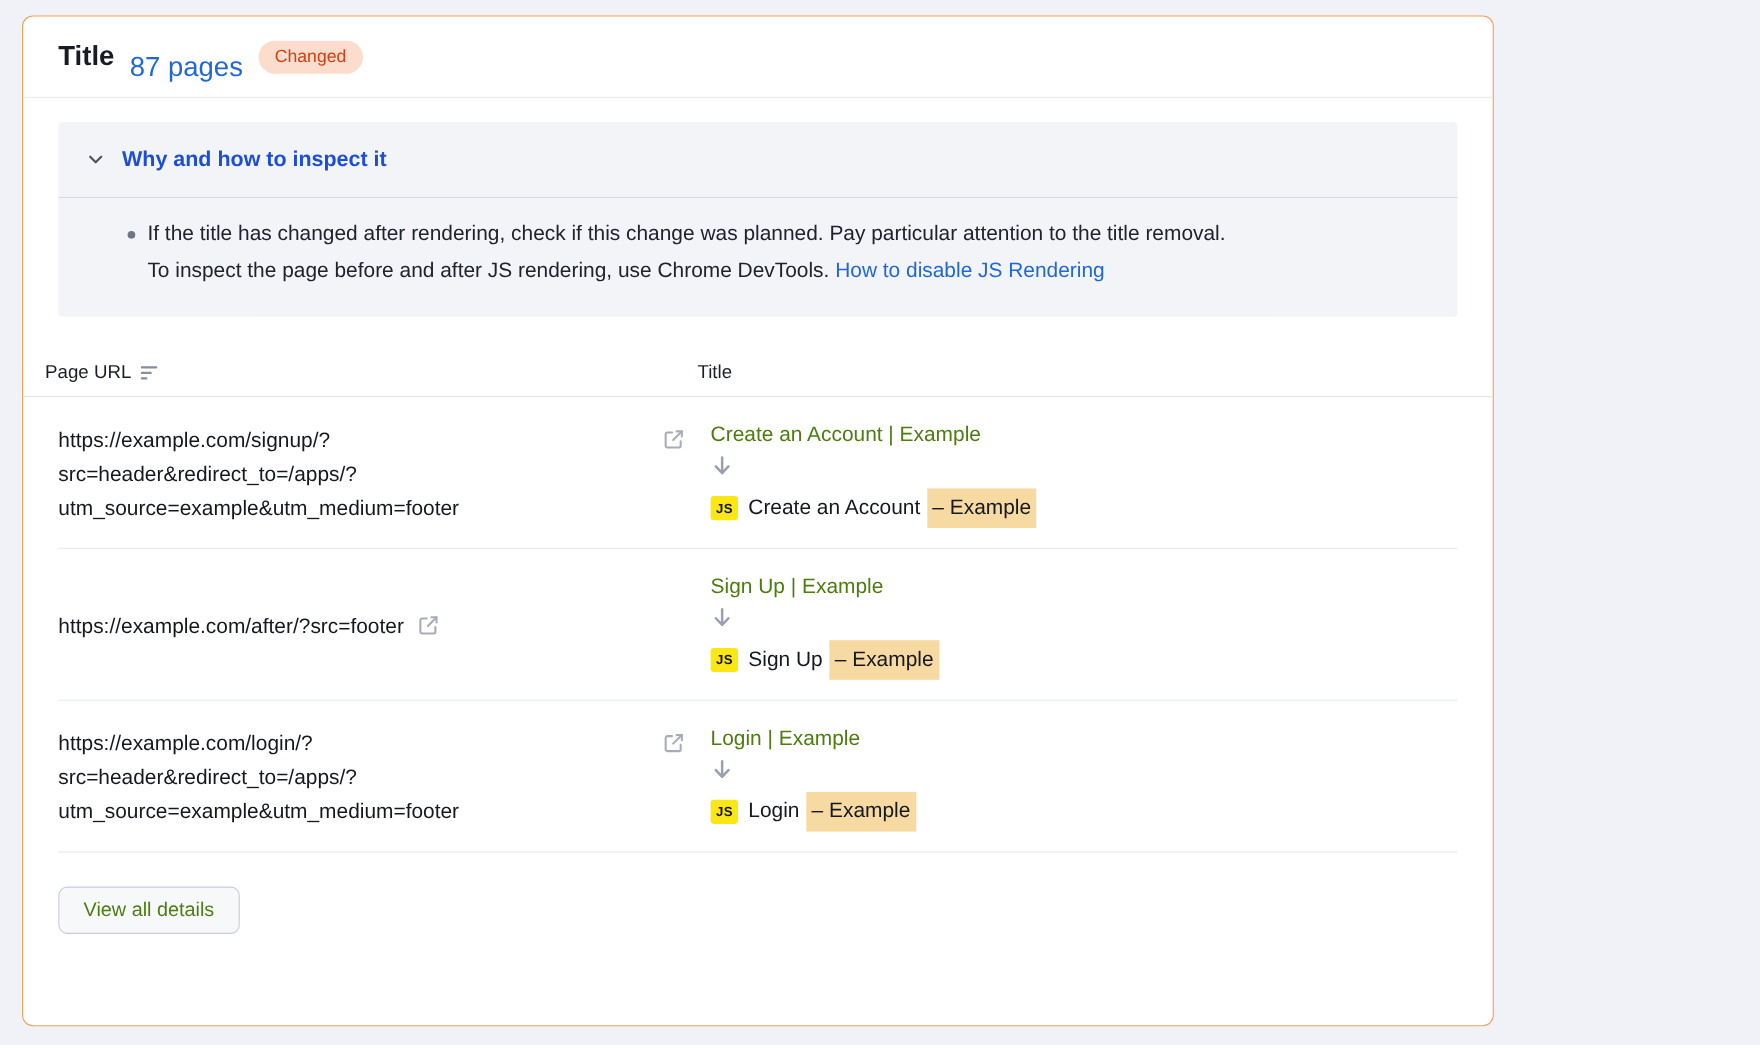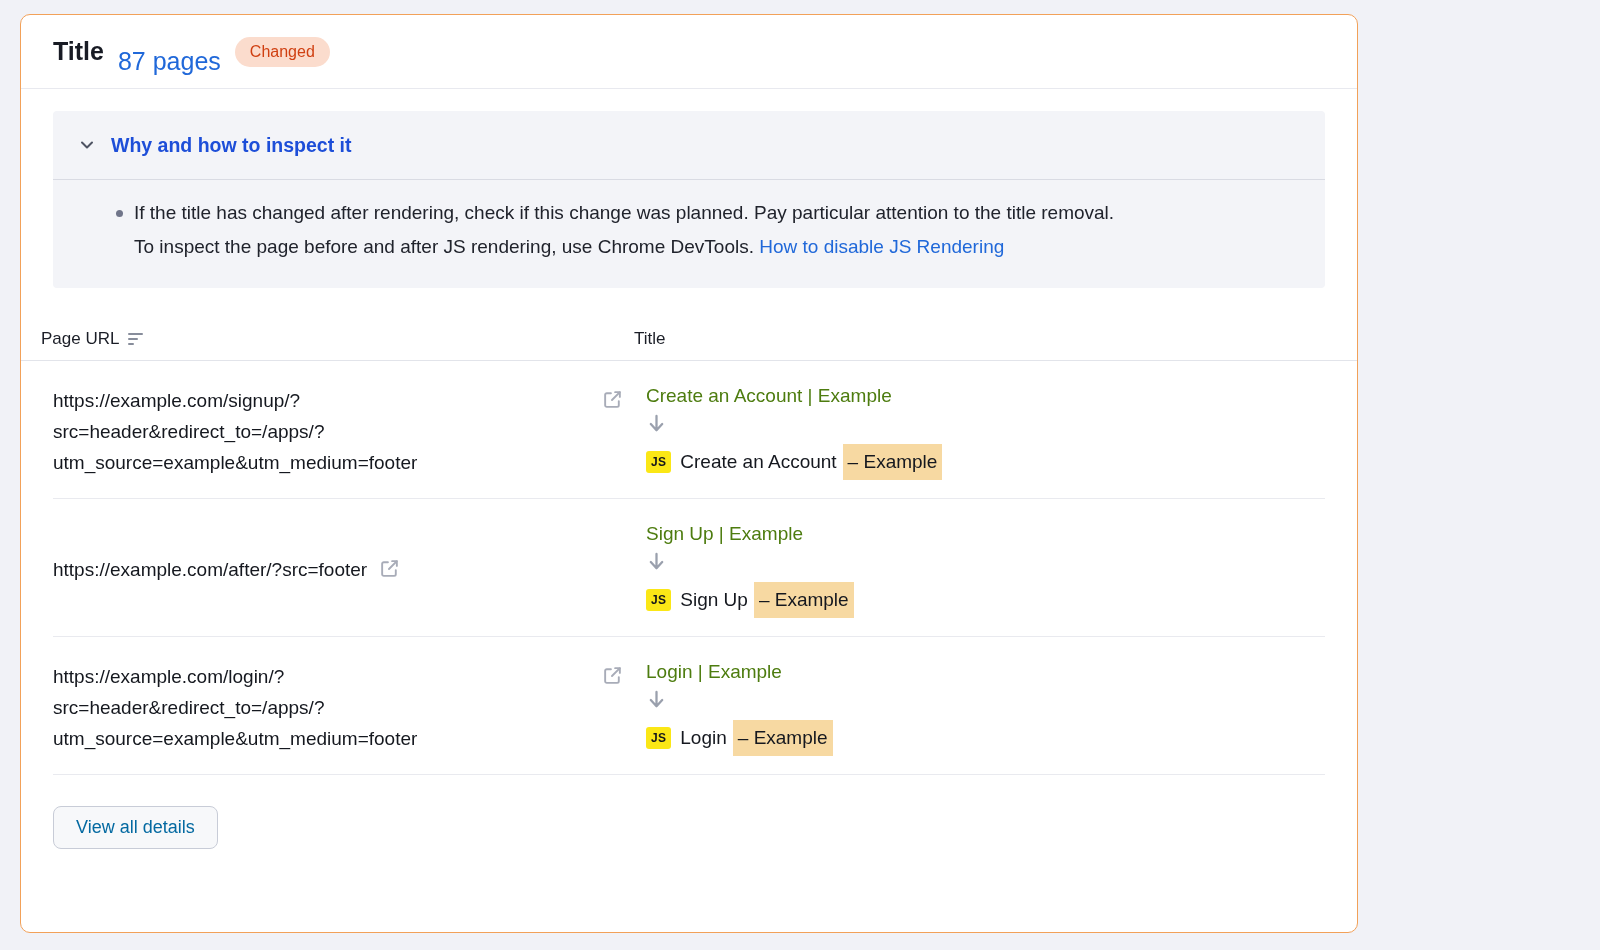--- a/index.html
+++ b/index.html
@@ -73,21 +73,21 @@
   .arrow{height:24px;margin:5px 0 6px 1px;display:flex;}
   .new-title{display:flex;align-items:center;font-size:19px;color:#15181f;line-height:30px;}
   .js-badge{
     background:var(--js-bg);color:#14161c;font-size:12px;font-weight:800;
     padding:3px 5px;border-radius:3px;margin-right:9px;letter-spacing:.3px;line-height:16px;
   }
   .hl{background:var(--hl-bg);padding:3px 5px;margin-left:6px;}
   
   .footer{padding:31px 32px 0;}
   .btn{
-    font-family:inherit;font-size:18px;color:#0369a1;background:#f7f8fa;
+    font-family:inherit;font-size:18px;color:#4d7c0f;background:#f7f8fa;
     border:1.5px solid #c8ccd7;border-radius:8px;padding:10px 22px;cursor:pointer;
   }
 </style>
 </head>
 <body>
 
 <div class="card">
 
   <div class="card-header">
     <span class="h-title">Title</span>

